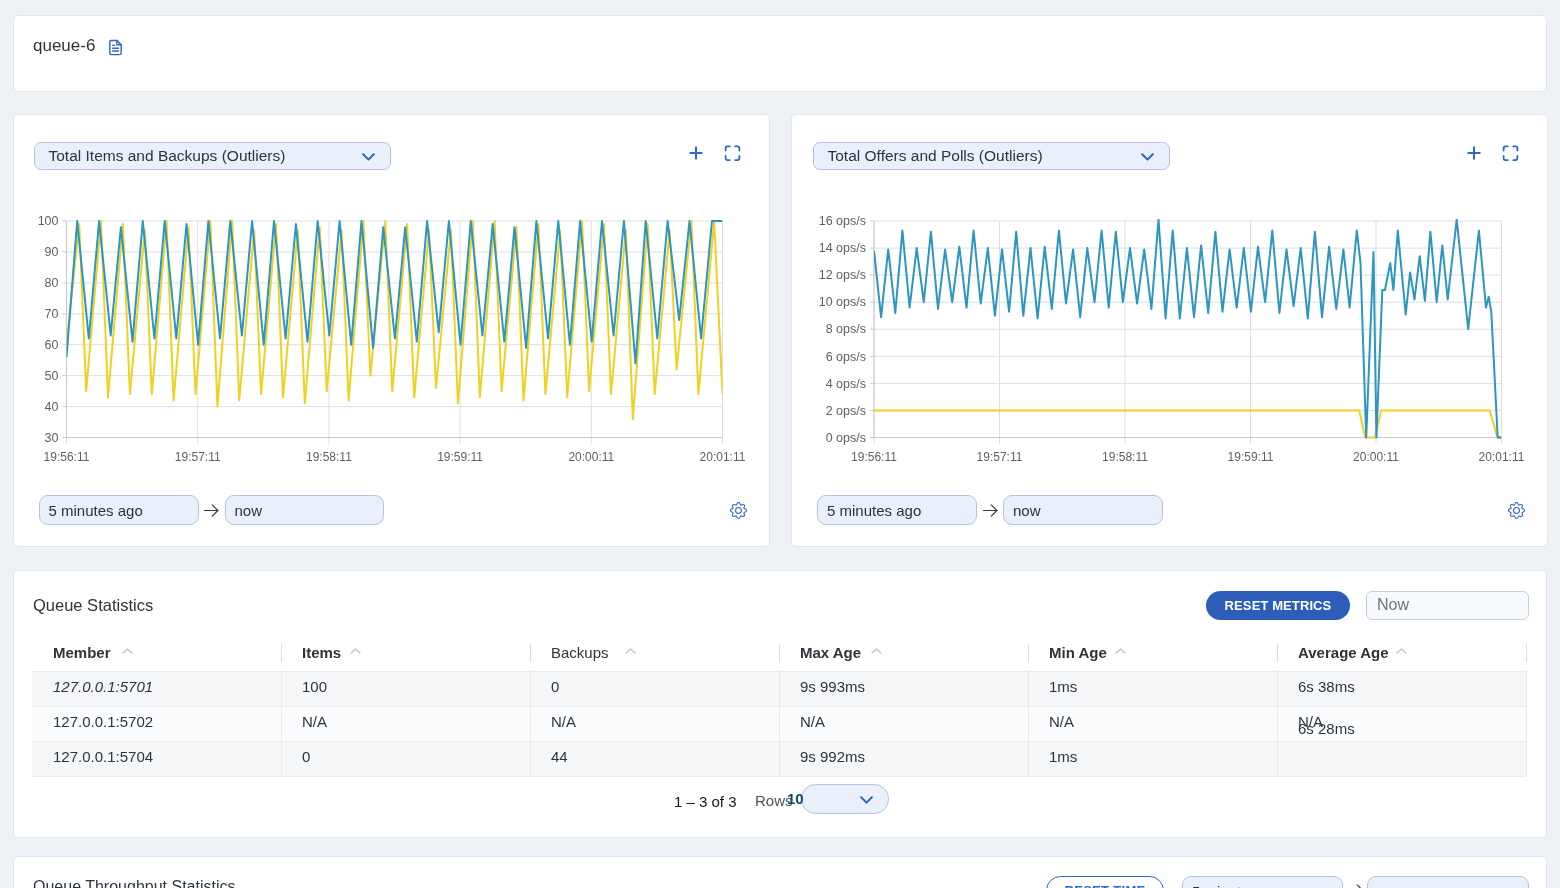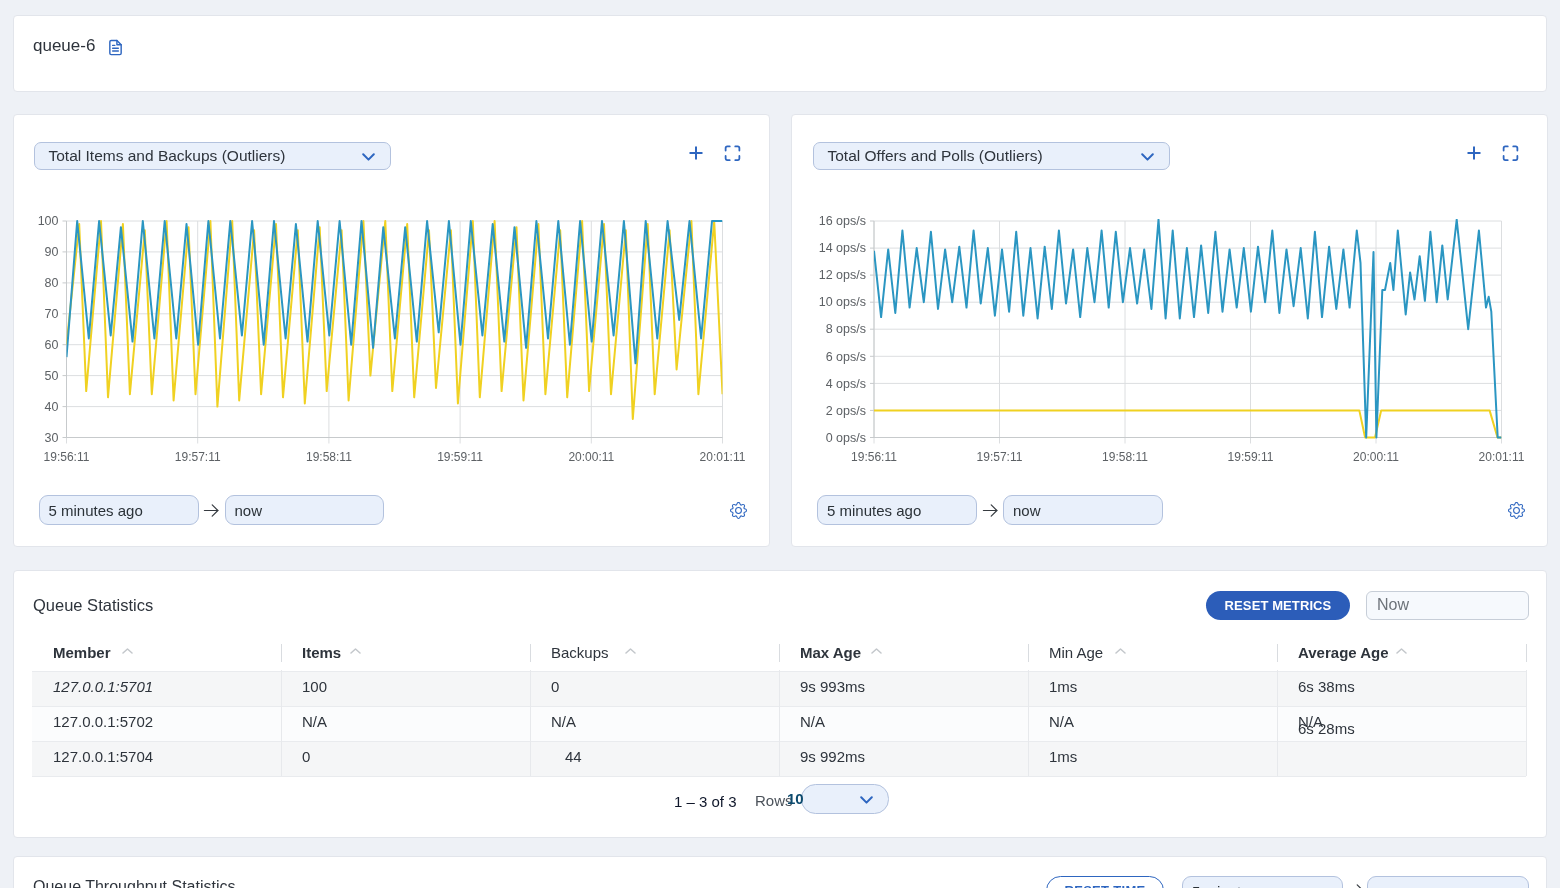--- a/index.html
+++ b/index.html
@@ -197,21 +197,21 @@
     <polyline points="1,5 5.5,1 10,5" fill="none" stroke="#c3c7cb" stroke-width="1.5" stroke-linecap="round" stroke-linejoin="round"></polyline>
   </svg>
 <div style="position:absolute;left:551px;top:644px;font-size:15px;font-weight:normal;color:#2e343c;">Backups</div>
 <svg width="11" height="6" viewBox="0 0 11 6" style="position:absolute;left:625px;top:648px">
     <polyline points="1,5 5.5,1 10,5" fill="none" stroke="#c3c7cb" stroke-width="1.5" stroke-linecap="round" stroke-linejoin="round"></polyline>
   </svg>
 <div style="position:absolute;left:800px;top:644px;font-size:15px;font-weight:bold;color:#2e343c;">Max Age</div>
 <svg width="11" height="6" viewBox="0 0 11 6" style="position:absolute;left:871px;top:648px">
     <polyline points="1,5 5.5,1 10,5" fill="none" stroke="#c3c7cb" stroke-width="1.5" stroke-linecap="round" stroke-linejoin="round"></polyline>
   </svg>
-<div style="position:absolute;left:1049px;top:644px;font-size:15px;font-weight:normal;color:#2e343c;">Min Age</div>
+<div style="position:absolute;left:1049px;top:644px;font-size:15px;font-weight:bold;color:#2e343c;">Min Age</div>
 <svg width="11" height="6" viewBox="0 0 11 6" style="position:absolute;left:1115px;top:648px">
     <polyline points="1,5 5.5,1 10,5" fill="none" stroke="#c3c7cb" stroke-width="1.5" stroke-linecap="round" stroke-linejoin="round"></polyline>
   </svg>
 <div style="position:absolute;left:1298px;top:644px;font-size:15px;font-weight:bold;color:#2e343c;">Average Age</div>
 <svg width="11" height="6" viewBox="0 0 11 6" style="position:absolute;left:1396px;top:648px">
     <polyline points="1,5 5.5,1 10,5" fill="none" stroke="#c3c7cb" stroke-width="1.5" stroke-linecap="round" stroke-linejoin="round"></polyline>
   </svg>
 <div style="position:absolute;left:32px;top:670.5px;width:1494px;height:35px;background:#f5f6f7;border-top:1px solid #e9ebee;box-sizing:border-box;"></div>
 <div style="position:absolute;left:53px;top:678.0px;font-size:15px;color:#2e343c;font-style:italic;">127.0.0.1:5701</div>
 <div style="position:absolute;left:302px;top:678.0px;font-size:15px;color:#2e343c;">100</div>
@@ -222,21 +222,21 @@
 <div style="position:absolute;left:32px;top:705.5px;width:1494px;height:35px;background:#fbfcfd;border-top:1px solid #e9ebee;box-sizing:border-box;"></div>
 <div style="position:absolute;left:53px;top:713.0px;font-size:15px;color:#2e343c;">127.0.0.1:5702</div>
 <div style="position:absolute;left:302px;top:713.0px;font-size:15px;color:#2e343c;">N/A</div>
 <div style="position:absolute;left:551px;top:713.0px;font-size:15px;color:#2e343c;">N/A</div>
 <div style="position:absolute;left:800px;top:713.0px;font-size:15px;color:#2e343c;">N/A</div>
 <div style="position:absolute;left:1049px;top:713.0px;font-size:15px;color:#2e343c;">N/A</div>
 <div style="position:absolute;left:1298px;top:713.0px;font-size:15px;color:#2e343c;">N/A</div>
 <div style="position:absolute;left:32px;top:740.5px;width:1494px;height:35px;background:#f5f6f7;border-top:1px solid #e9ebee;box-sizing:border-box;"></div>
 <div style="position:absolute;left:53px;top:748.0px;font-size:15px;color:#2e343c;">127.0.0.1:5704</div>
 <div style="position:absolute;left:302px;top:748.0px;font-size:15px;color:#2e343c;">0</div>
-<div style="position:absolute;left:551px;top:748.0px;font-size:15px;color:#2e343c;margin-left:14px;">44</div>
+<div style="position:absolute;left:551px;top:748.0px;font-size:15px;color:#2e343c;">44</div>
 <div style="position:absolute;left:800px;top:748.0px;font-size:15px;color:#2e343c;">9s 992ms</div>
 <div style="position:absolute;left:1049px;top:748.0px;font-size:15px;color:#2e343c;">1ms</div>
 <div style="position:absolute;left:1298px;top:720px;font-size:15px;color:#2e343c;">6s 28ms</div>
 <div style="position:absolute;left:32px;top:775.5px;width:1494px;height:1px;background:#e9ebee;"></div>
 <div style="position:absolute;left:281px;top:670.5px;width:1px;height:105px;background:#e7e9ec;"></div>
 <div style="position:absolute;left:530px;top:670.5px;width:1px;height:105px;background:#e7e9ec;"></div>
 <div style="position:absolute;left:779px;top:670.5px;width:1px;height:105px;background:#e7e9ec;"></div>
 <div style="position:absolute;left:1028px;top:670.5px;width:1px;height:105px;background:#e7e9ec;"></div>
 <div style="position:absolute;left:1277px;top:670.5px;width:1px;height:105px;background:#e7e9ec;"></div>
 <div style="position:absolute;left:1526px;top:670.5px;width:1px;height:105px;background:#e7e9ec;"></div>

